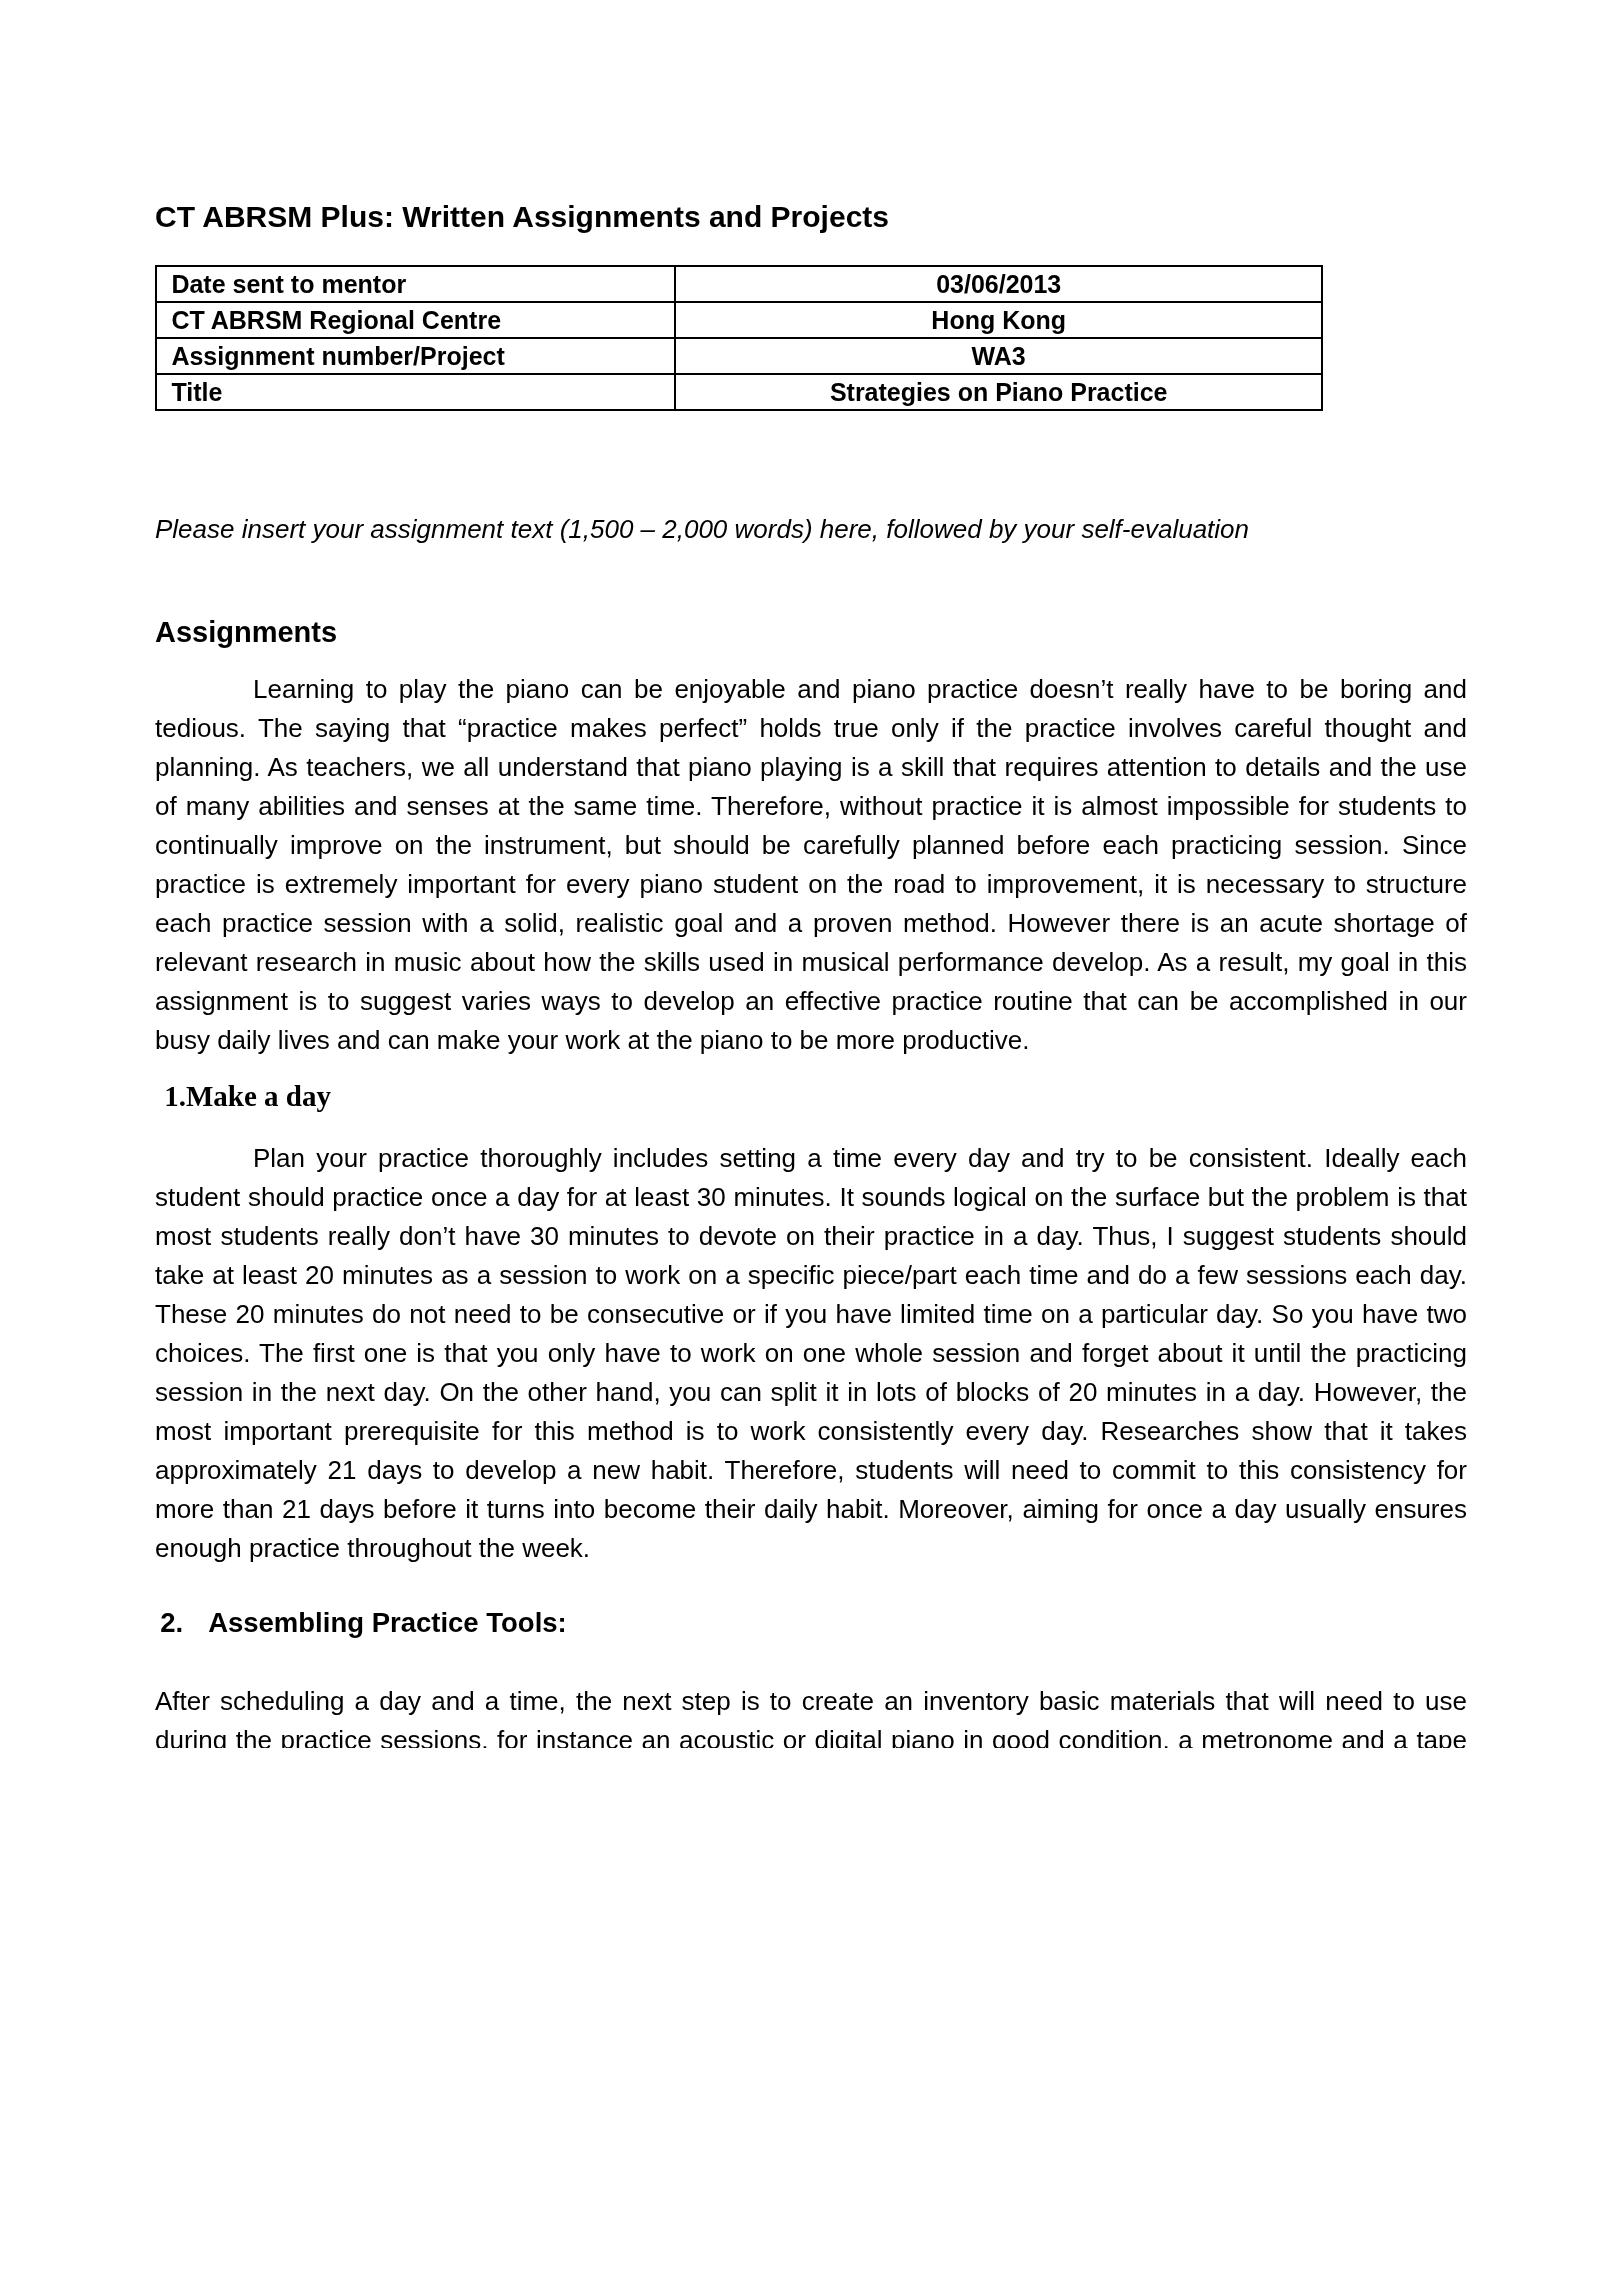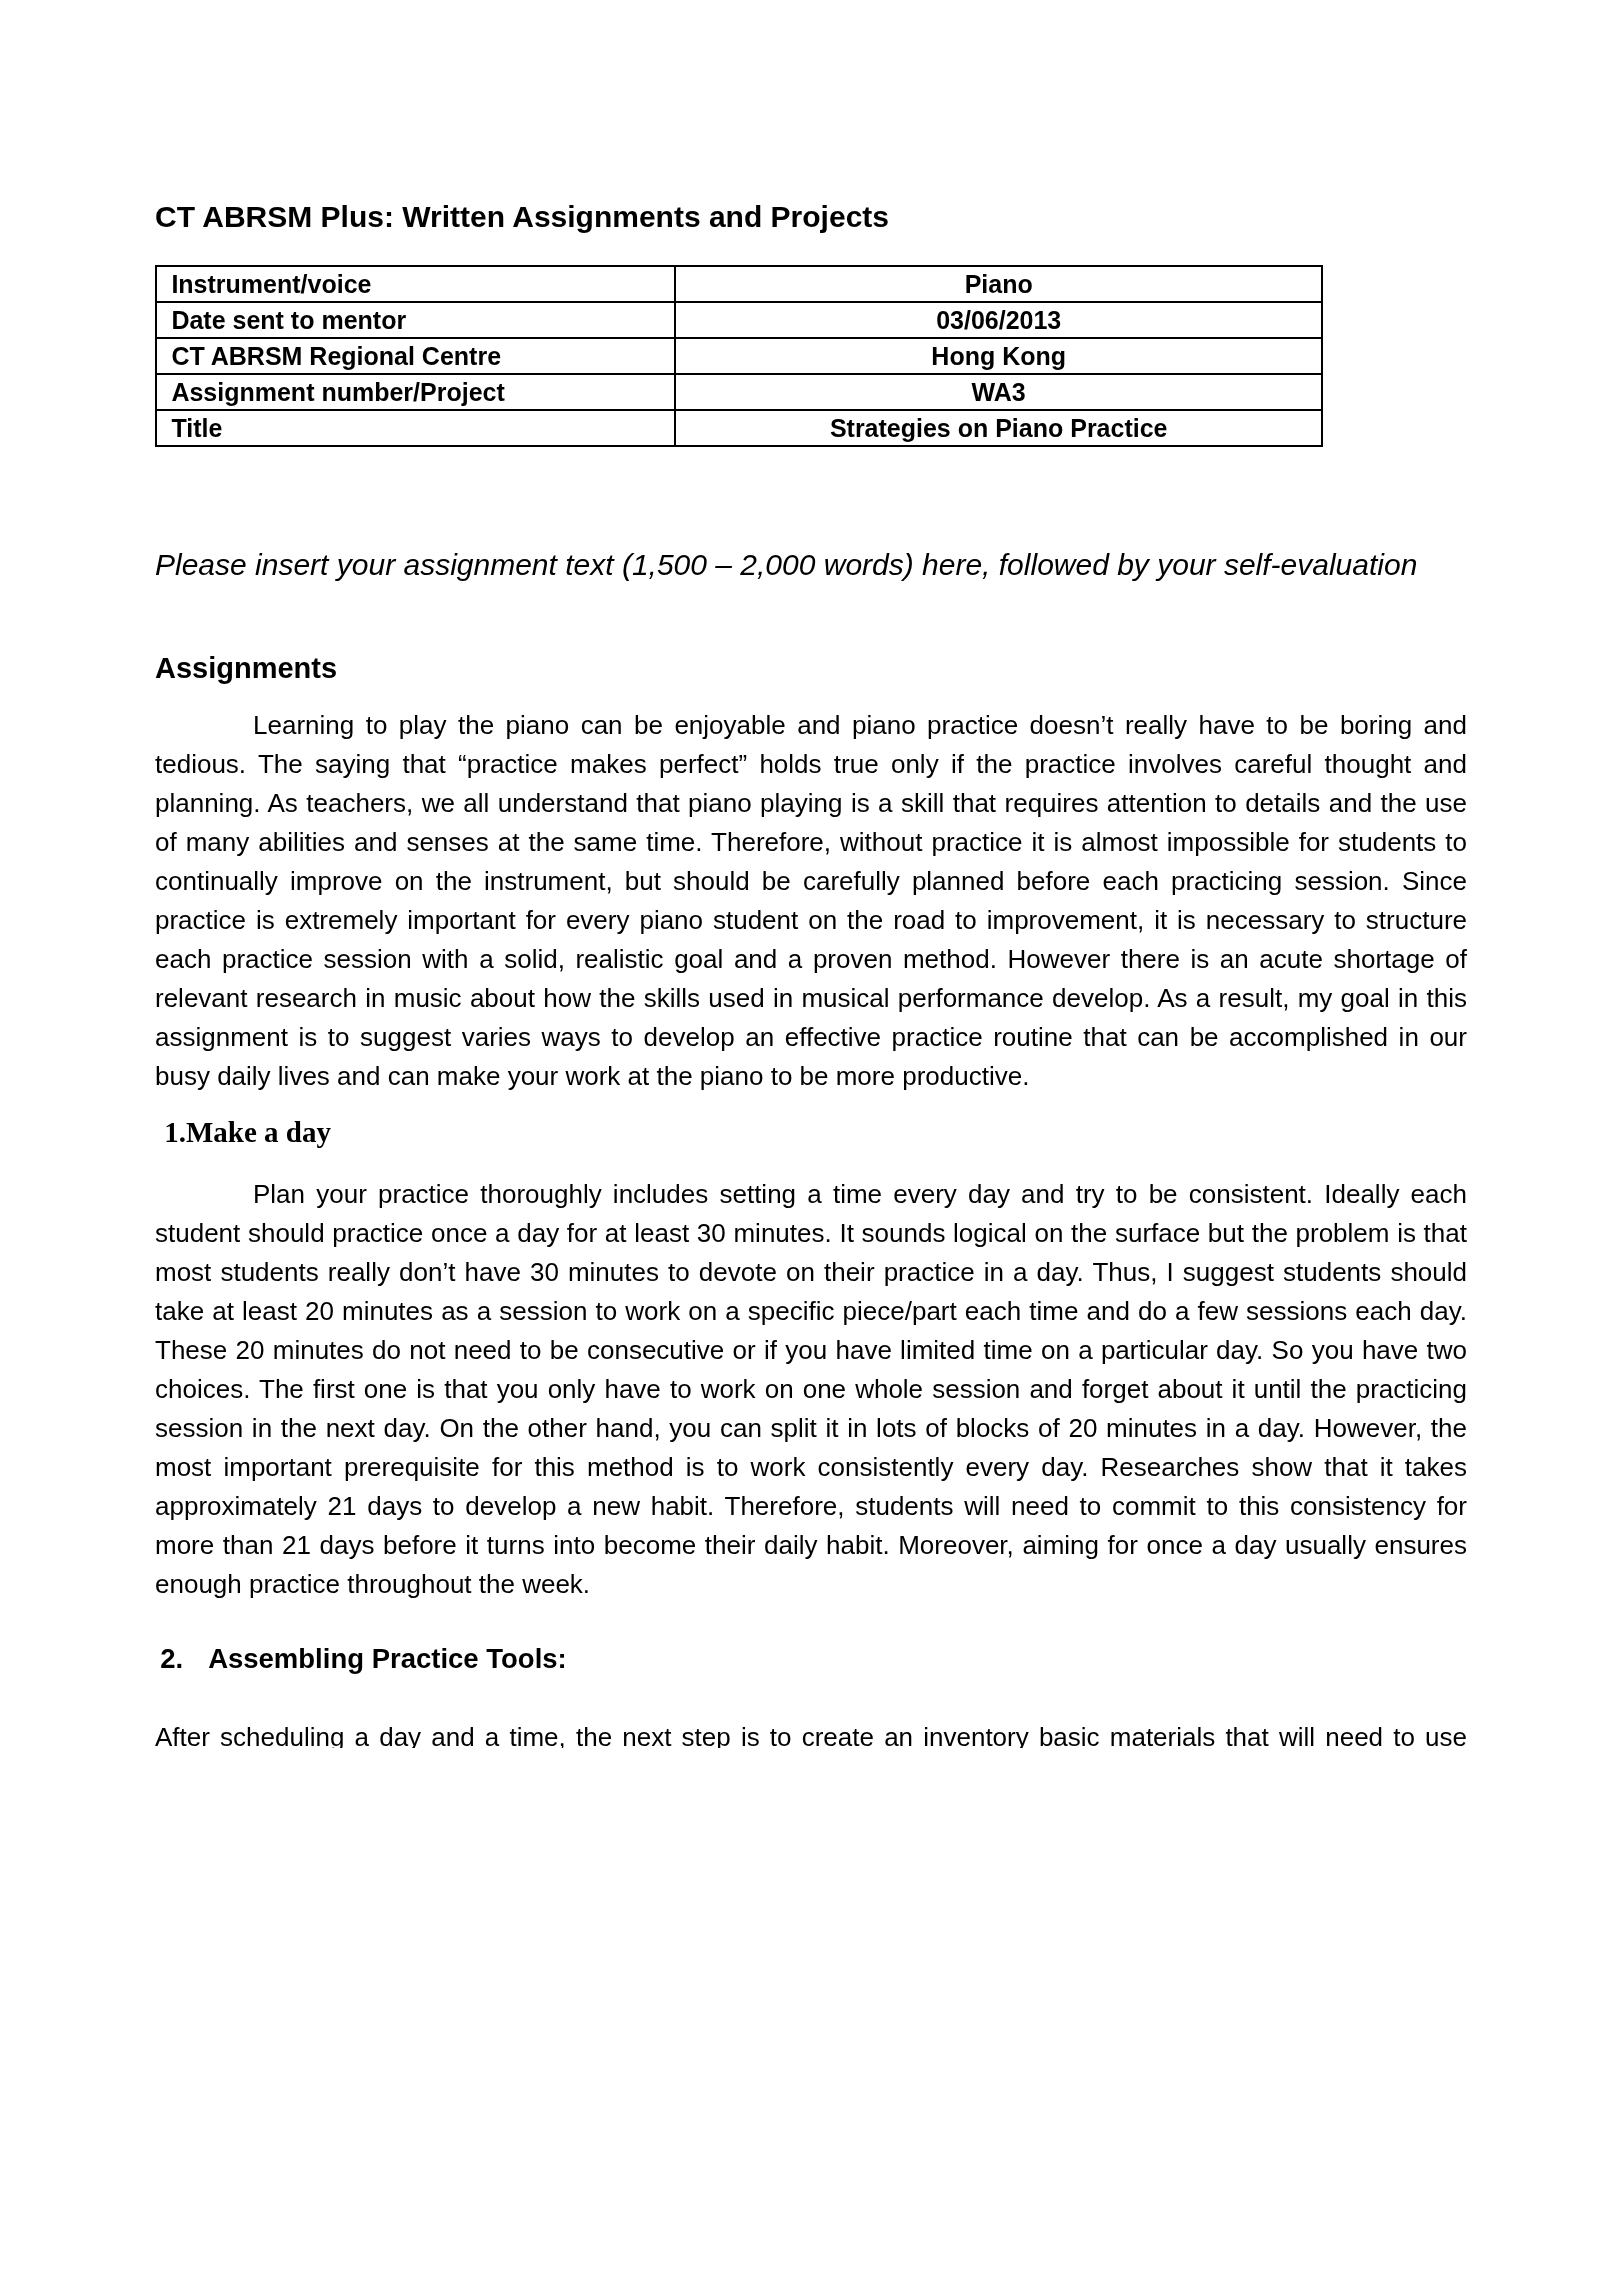--- a/index.html
+++ b/index.html
@@ -46,21 +46,21 @@
     width: 503px;
     padding: 0 0 0 14.4px;
     text-align: left;
   }
   .info-table td.value {
     text-align: center;
     padding: 0;
   }
   .note {
     font-style: italic;
-    font-size: 30px;
+    font-size: 26px;
     line-height: 30px;
     margin: 103px 0 0 0;
   }
   .section-heading {
     font-size: 29px;
     line-height: 29px;
     font-weight: 700;
     margin: 74px 0 0 0;
   }
   .body-para {
@@ -99,24 +99,20 @@
 </head>
 <body>
 
 <div class="page">
 
   <h1 class="doc-title">CT ABRSM Plus: Written Assignments and Projects</h1>
 
   <table class="info-table">
     <tbody>
       <tr>
-        <td class="label">Instrument/voice</td>
-        <td class="value">Piano</td>
-      </tr>
-      <tr>
         <td class="label">Date sent to mentor</td>
         <td class="value">03/06/2013</td>
       </tr>
       <tr>
         <td class="label">CT ABRSM Regional Centre</td>
         <td class="value">Hong Kong</td>
       </tr>
       <tr>
         <td class="label">Assignment number/Project</td>
         <td class="value">WA3</td>

